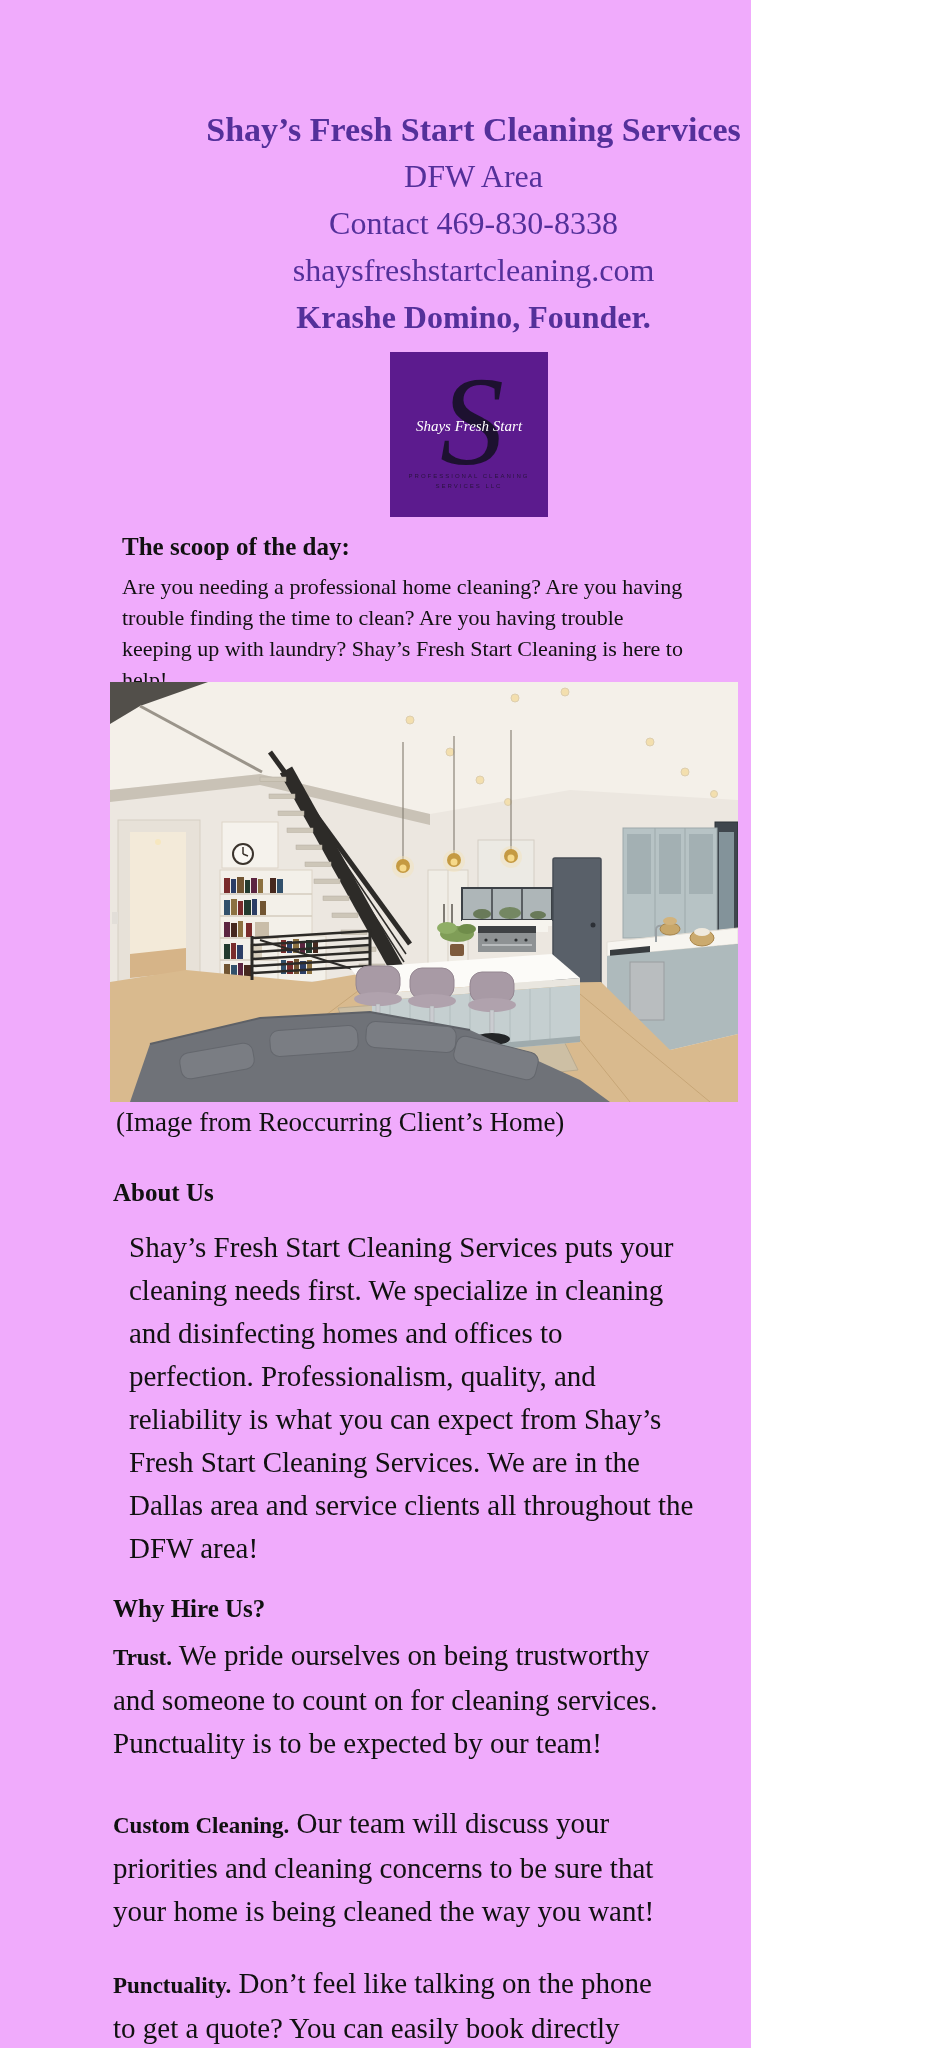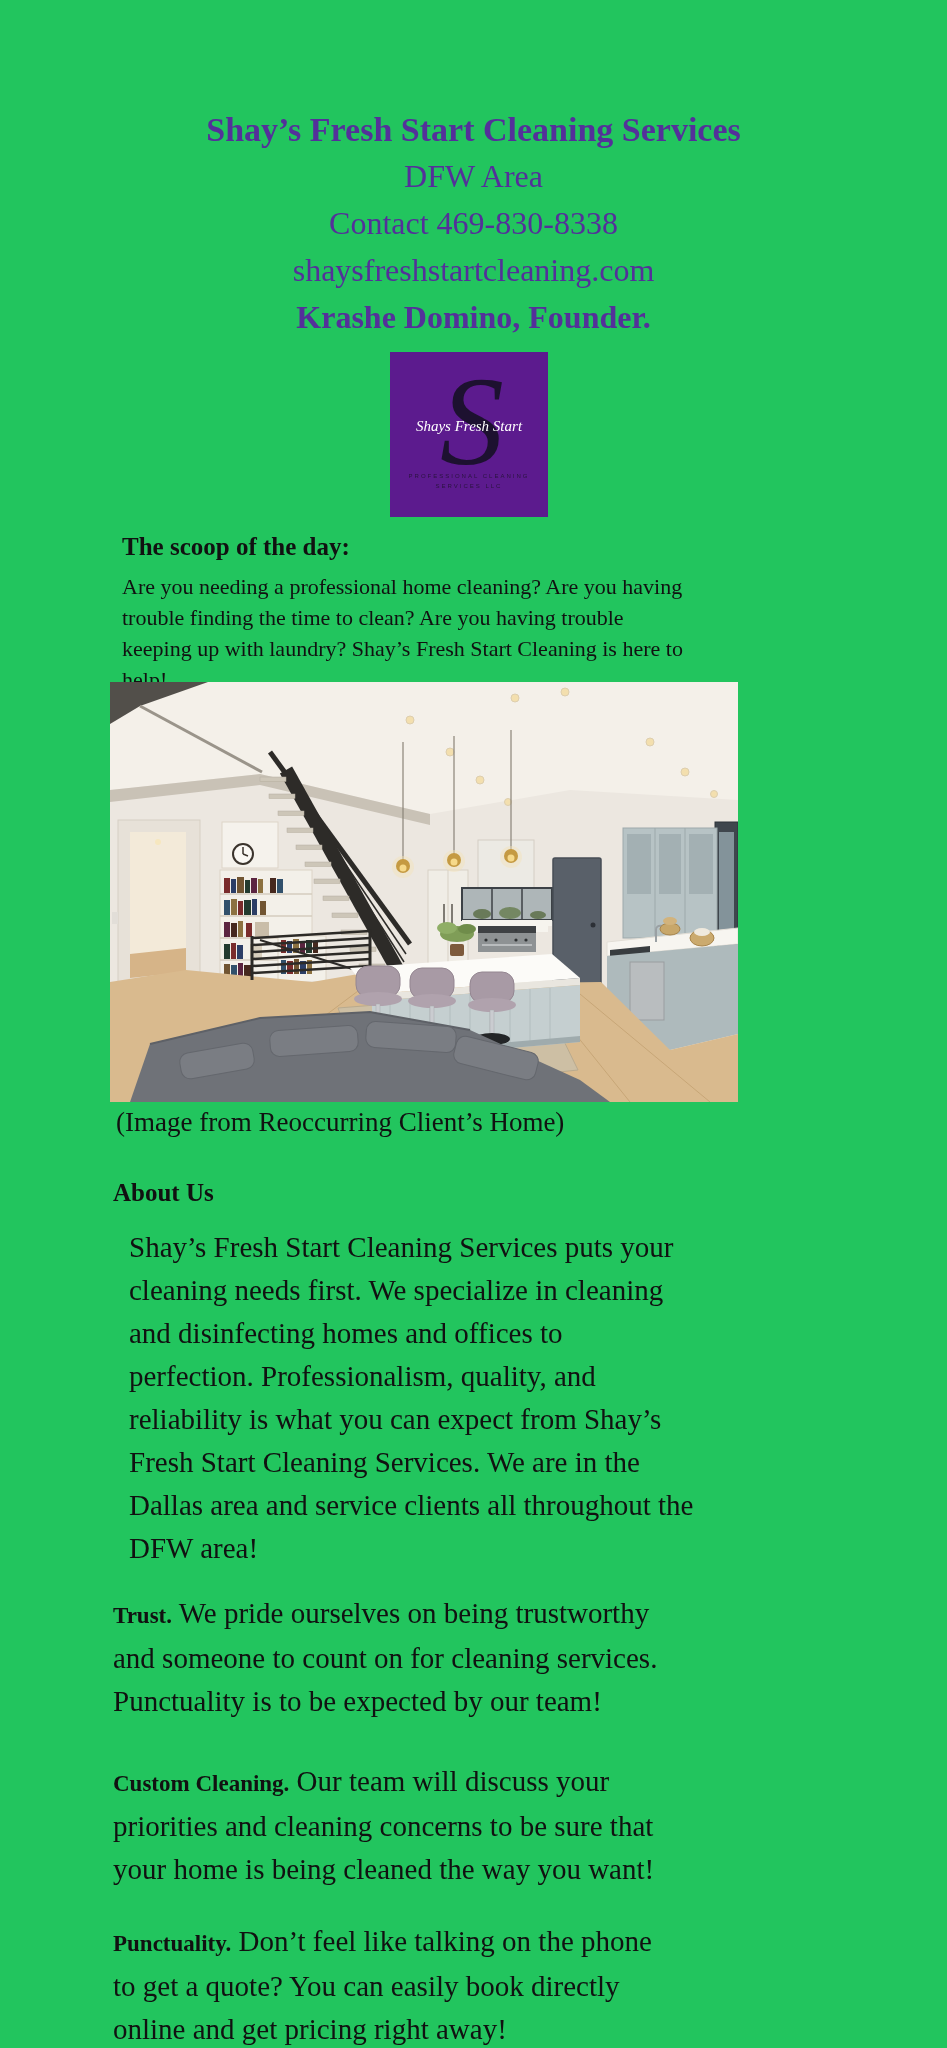--- a/index.html
+++ b/index.html
@@ -1,17 +1,17 @@
 <!DOCTYPE html>
 <html><head>
 <meta charset="utf-8">
 <style>
   html,body{margin:0;padding:0;}
   body{background:#ffffff;font-family:"Liberation Serif","DejaVu Serif",serif;color:#111111;}
-  #page{position:relative;width:947px;height:2048px;overflow:hidden;background:#22c55e;}
+  #page{position:relative;width:751px;height:2048px;overflow:hidden;background:#f0abfc;}
 
   
   .header{position:absolute;top:106px;left:0;width:947px;text-align:center;color:#54309a;}
   .header div{line-height:47px;}
   .hdr-title{font-size:34px;font-weight:bold;}
   .hdr-line{font-size:32px;font-family:Liberation Serif, serif;}
   .hdr-founder{font-size:32px;font-weight:bold;}
 
   
   .logo{position:absolute;left:390px;top:352px;width:158px;height:165px;}
@@ -336,20 +336,21 @@
 cleaning needs first. We specialize in cleaning
 and disinfecting homes and offices to
 perfection. Professionalism, quality, and
 reliability is what you can expect from Shay’s
 Fresh Start Cleaning Services. We are in the
 Dallas area and service clients all throughout the
 DFW area!</p>
   </div>
 
   <div class="why">
+    <p class="sec-h2">Why Hire Us?</p>
     <p class="item-p item-1"><span class="lead-label">Trust.</span><span> We pride ourselves on being trustworthy
 and someone to count on for cleaning services.
 Punctuality is to be expected by our team!</span></p>
     <p class="item-p item-2"><span class="lead-label">Custom Cleaning.</span><span> Our team will discuss your
 priorities and cleaning concerns to be sure that
 your home is being cleaned the way you want!</span></p>
     <p class="item-p item-3"><span class="lead-label">Punctuality.</span><span> Don’t feel like talking on the phone
 to get a quote? You can easily book directly
 online and get pricing right away!</span></p>
   </div>

